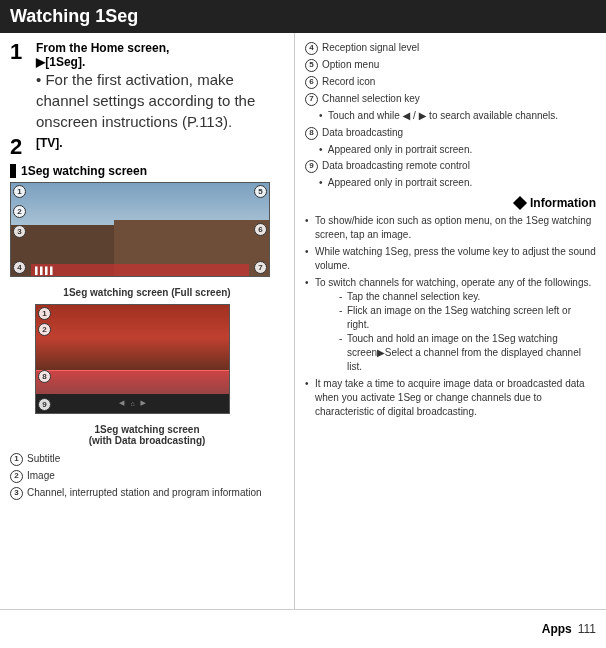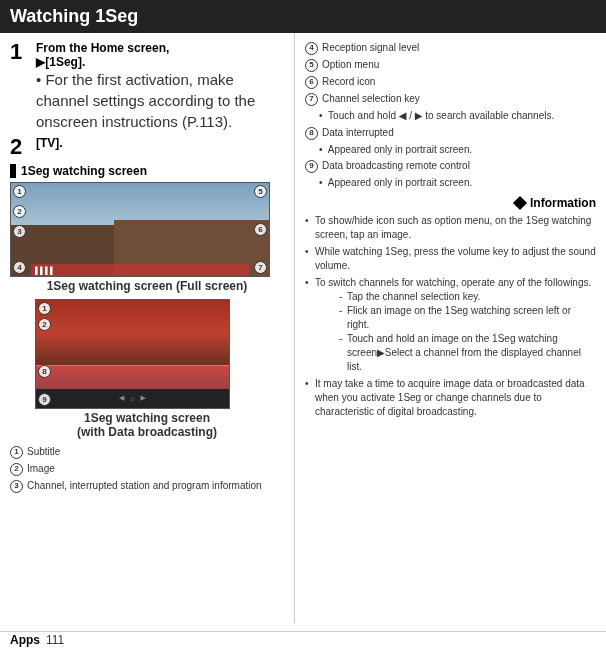--- a/index.html
+++ b/index.html
@@ -146,24 +146,24 @@
       border: 1.5px solid #333;
       font-size: 8px;
       color: #333;
       background: rgba(255,255,255,0.85);
       font-weight: bold;
       z-index: 10;
     }
 
     
     .screen-caption {
-      font-size: 12px;
+      font-size: 10px;
       text-align: center;
       color: #333;
-      margin-top: 2px;
+      margin-top: 10px;
       font-weight: bold;
     }
 
     
     .tv-screen-portrait {
       width: 195px;
       height: 110px;
       background: #1a0a02;
       position: relative;
       overflow: hidden;
@@ -266,23 +266,24 @@
     .info-bullets li .dash-item::before {
       content: '-';
       position: absolute;
       left: 0;
     }
 
     
     .page-footer {
       background: #fff;
       border-top: 1px solid #ccc;
-      height: 17px;
-      display: flex;
-      align-items: center;
+      height: 39px;
+      display: flex;
+      align-items: center;
+      justify-content: flex-end;
       padding: 0 10px;
       position: absolute;
       bottom: 0;
       left: 0;
       right: 0;
       margin-top: 40px;
     }
     .footer-apps {
       font-size: 12px;
       font-weight: bold;
@@ -399,25 +400,25 @@
       </div>
       <div class="list-item">
         <span class="list-circle">6</span>
         <span class="list-text">Record icon</span>
       </div>
       <div class="list-item">
         <span class="list-circle">7</span>
         <span class="list-text">Channel selection key</span>
       </div>
       <div class="sub-bullet">
-        Touch and hold ◀ / ▶ to search available channels.
+        Touch and while ◀ / ▶ to search available channels.
       </div>
       <div class="list-item" style="margin-top:3px;">
         <span class="list-circle">8</span>
-        <span class="list-text">Data interrupted</span>
+        <span class="list-text">Data broadcasting</span>
       </div>
       <div class="sub-bullet">
         Appeared only in portrait screen.
       </div>
       <div class="list-item" style="margin-top:3px;">
         <span class="list-circle">9</span>
         <span class="list-text">Data broadcasting remote control</span>
       </div>
       <div class="sub-bullet">
         Appeared only in portrait screen.

